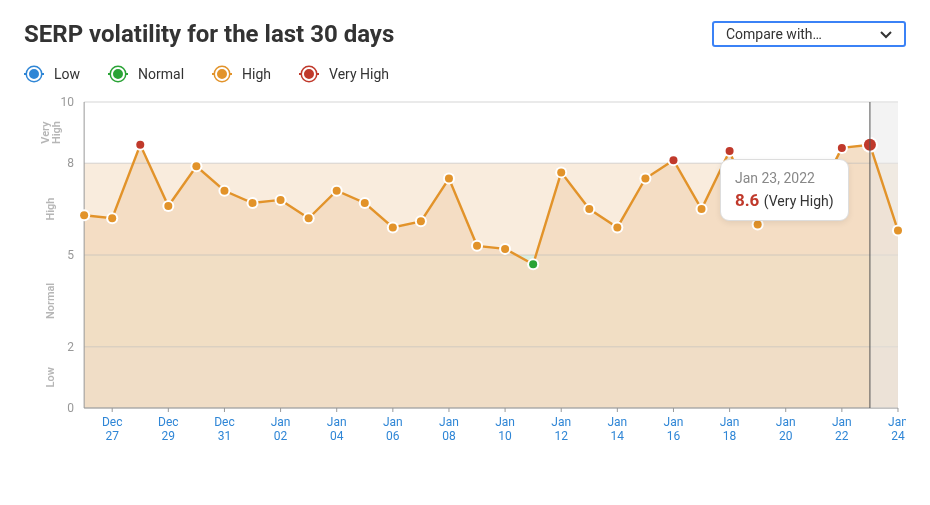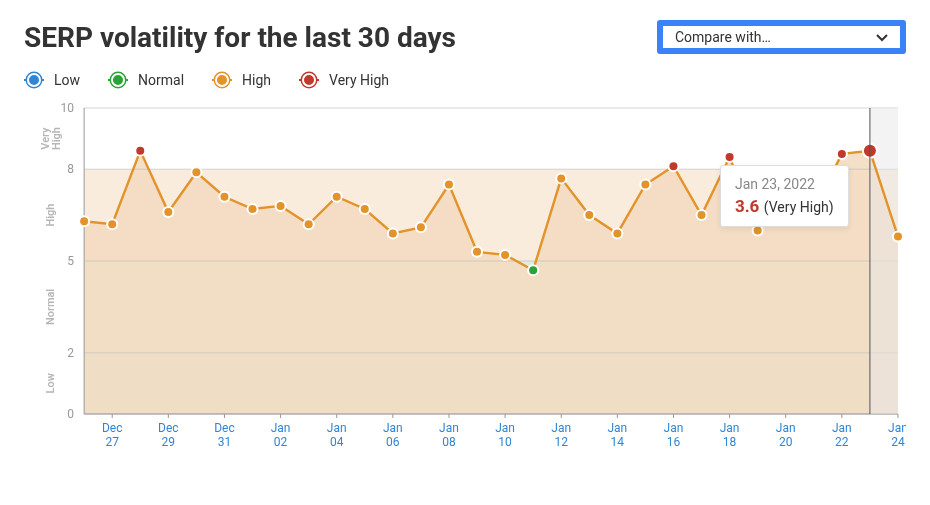--- a/index.html
+++ b/index.html
@@ -9,24 +9,24 @@
     background: #fff;
     width: 930px;
     height: 505px;
     overflow: hidden;
   }
   .wrap { padding: 20px 24px 10px 24px; position: relative; }
   .header-row {
     display: flex; justify-content: space-between; align-items: center;
     margin-bottom: 14px;
   }
-  .title { font-size: 28px; font-weight: 700; color: #333; margin: 0; }
+  .title { font-size: 24px; font-weight: 700; color: #333; margin: 0; }
   .compare {
-    border: 6px solid #3b82f6; border-radius: 3px;
-    padding: 3px 12px; width: 249px; position: relative;
+    border: 2px solid #3b82f6; border-radius: 3px;
+    padding: 3px 12px; width: 194px; position: relative;
     font-size: 14px; color: #333; cursor: pointer;
     background: #fff;
   }
   .compare .chev { float: right; }
   .legend { display: flex; gap: 28px; align-items: center; margin: 18px 0 10px 0; font-size: 14px; }
   .legend-item { display: flex; align-items: center; gap: 10px; color: #333; position: relative; }
   .swatch {
     width: 20px; height: 2px; position: relative; display: inline-block;
   }
   .swatch::after {
@@ -52,21 +52,21 @@
   .yaxis-label { font-size: 12px; fill: #999; }
   .xaxis-label { font-size: 12px; fill: #2f86d6; }
   .band-label {
     font-size: 11px; fill: #b6b6b6; font-weight: 600;
     text-anchor: middle;
   }
   .tooltip {
     position: absolute;
     background: #fff;
     border: 1px solid #ddd;
-    border-radius: 3px;
+    border-radius: 9px;
     padding: 10px 14px;
     font-size: 14px;
     box-shadow: 0 2px 6px rgba(0,0,0,0.08);
     pointer-events: none;
   }
   .tooltip .tt-date { color: #888; margin-bottom: 4px; }
   .tooltip .tt-val { color: #c0392b; font-weight: 700; font-size: 17px; }
   .tooltip .tt-lvl { color: #333; margin-left: 1px; }
 </style>
 </head>
@@ -241,19 +241,19 @@
         <line x1="816" x2="816" y1="316" y2="320" stroke="#999"></line>
         <text x="816" y="334" text-anchor="middle" class="xaxis-label">Jan</text>
         <text x="816" y="348" text-anchor="middle" class="xaxis-label">22</text>
         <line x1="872" x2="872" y1="316" y2="320" stroke="#999"></line>
         <text x="872" y="334" text-anchor="middle" class="xaxis-label">Jan</text>
         <text x="872" y="348" text-anchor="middle" class="xaxis-label">24</text>
       </svg>
   <div id="tooltip" class="tooltip" style="left: 695.918px; top: 66.84px;">
     <div class="tt-date">Jan 23, 2022</div>
     <div>
-      <span class="tt-val">3.6</span>
+      <span class="tt-val">8.6</span>
       <span class="tt-lvl">(Very High)</span>
     </div>
   </div>
 </div>
 
 </div>
 
 </body></html>

